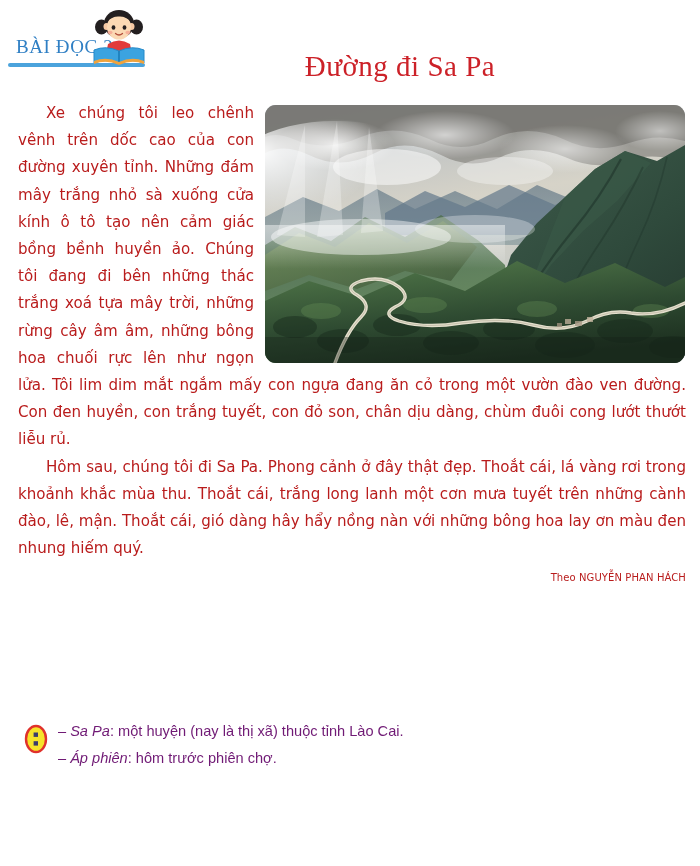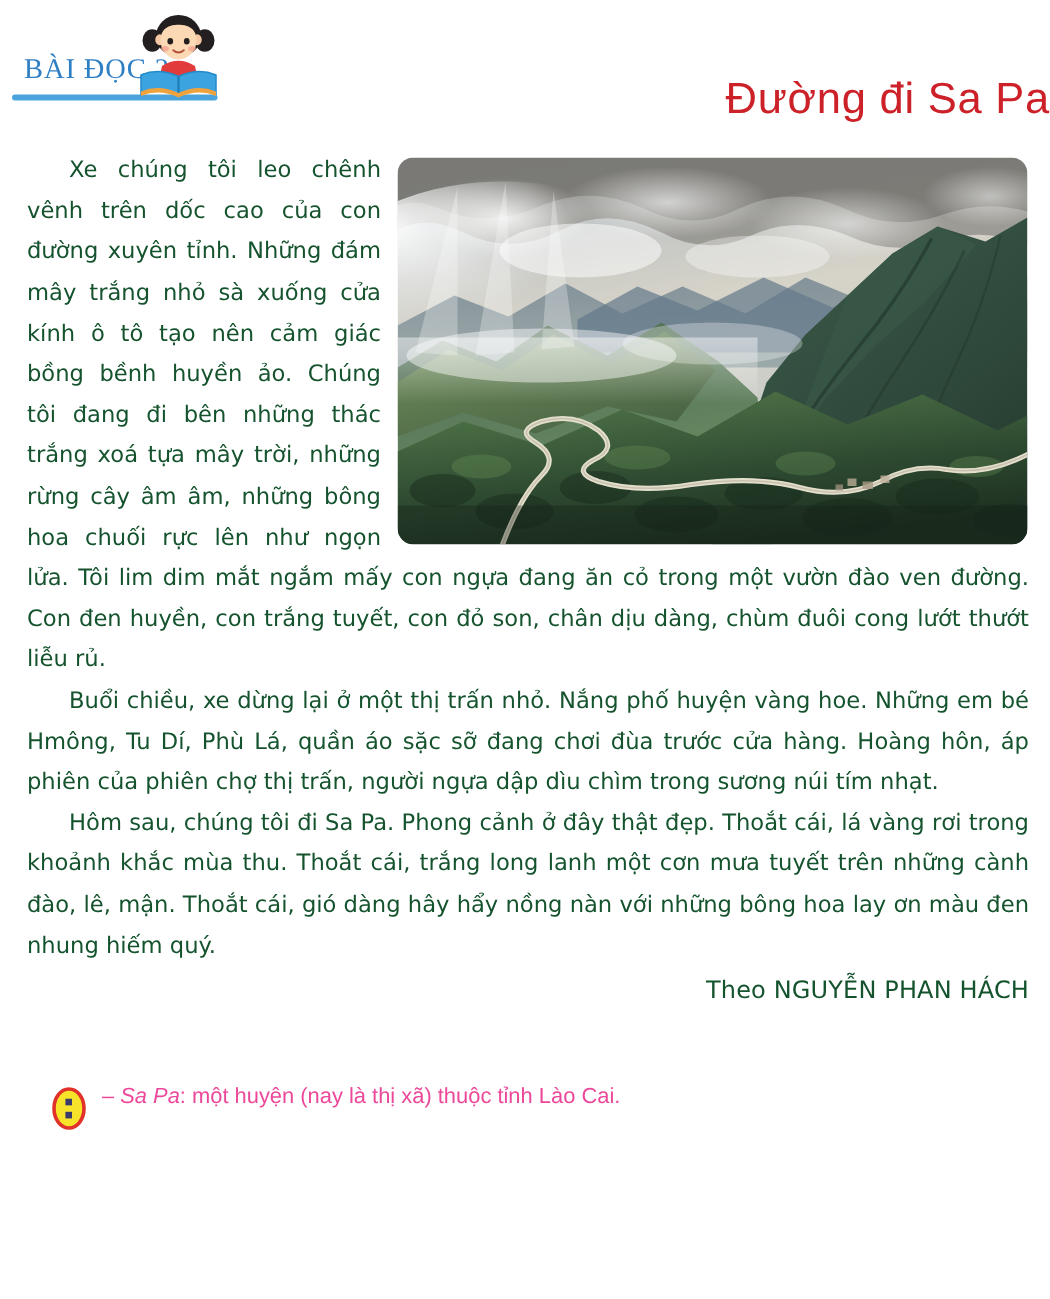--- a/index.html
+++ b/index.html
@@ -49,24 +49,24 @@
     top: 4px;
     width: 62px;
     height: 62px;
   }
 
   
   .doc-title {
     position: absolute;
     left: 0; top: 50px;
     width: 700px;
-    text-align: right;
+    text-align: center;
     padding-left: 100px;
     box-sizing: border-box;
-    font-family: Liberation Sans, sans-serif;
+    font-family: Liberation Serif, serif;
     font-size: 29px;
     color: #cc2128;
     letter-spacing: 0.5px;
     white-space: nowrap;
   }
 
   
   .photo {
     position: absolute;
     left: 265px;
@@ -80,54 +80,54 @@
 
   
   .body-text {
     position: absolute;
     left: 18px;
     top: 100px;
     width: 668px;
     font-family: "DejaVu Sans", sans-serif;
     font-size: 15.1px;
     line-height: 27.2px;
-    color: #14532d;
+    color: #b91c1c;
     text-align: justify;
     -webkit-hyphens: none;
     hyphens: none;
   }
   .body-text p {
     margin: 0;
     text-indent: 28px;
     text-align: justify;
   }
   .float-photo {
     float: right;
     width: 432px;
     height: 268px;
     shape-outside: inset(0);
   }
   .attribution {
     margin: 2px 0 0 0 !important;
     text-indent: 0 !important;
     text-align: right !important;
-    font-size: 16px;
+    font-size: 10px;
     letter-spacing: 0.1px;
   }
 
   
   .footnotes {
     position: absolute;
-    left: 28px;
+    left: 18px;
     top: 718px;
     width: 668px;
     font-family: "Liberation Sans", sans-serif;
     font-size: 14.6px;
     line-height: 26.5px;
-    color: #ec4899;
+    color: #701a75;
   }
   .fn-marker {
     position: absolute;
     left: 6px;
     top: 6px;
     width: 24px;
     height: 30px;
   }
   .fn-list {
     margin: 0;
@@ -188,21 +188,20 @@
   </div>
 </div>
 
 <div class="doc-title">Đường đi Sa Pa</div>
 
 <div class="body-text">
 
   <div class="float-photo"></div>
 
   <p>Xe chúng tôi leo chênh vênh trên dốc cao của con đường xuyên tỉnh. Những đám mây trắng nhỏ sà xuống cửa kính ô tô tạo nên cảm giác bồng bềnh huyền ảo. Chúng tôi đang đi bên những thác trắng xoá tựa mây trời, những rừng cây âm âm, những bông hoa chuối rực lên như ngọn lửa. Tôi lim dim mắt ngắm mấy con ngựa đang ăn cỏ trong một vườn đào ven đường. Con đen huyền, con trắng tuyết, con đỏ son, chân dịu dàng, chùm đuôi cong lướt thướt liễu rủ.</p>
-  <p>Buổi chiều, xe dừng lại ở một thị trấn nhỏ. Nắng phố huyện vàng hoe. Những em bé Hmông, Tu Dí, Phù Lá, quần áo sặc sỡ đang chơi đùa trước cửa hàng. Hoàng hôn, áp phiên của phiên chợ thị trấn, người ngựa dập dìu chìm trong sương núi tím nhạt.</p>
   <p>Hôm sau, chúng tôi đi Sa Pa. Phong cảnh ở đây thật đẹp. Thoắt cái, lá vàng rơi trong khoảnh khắc mùa thu. Thoắt cái, trắng long lanh một cơn mưa tuyết trên những cành đào, lê, mận. Thoắt cái, gió dàng hây hẩy nồng nàn với những bông hoa lay ơn màu đen nhung hiếm quý.</p>
   <p class="attribution">Theo NGUYỄN PHAN HÁCH</p>
 </div>
 
 <div class="photo">
   <svg viewBox="0 0 420 258" preserveAspectRatio="none" xmlns="http://www.w3.org/2000/svg">
     <defs>
       <linearGradient id="skyG" x1="0" y1="0" x2="0.25" y2="1">
         <stop offset="0%" stop-color="#aab4c0"></stop>
         <stop offset="45%" stop-color="#d6d3c8"></stop>
@@ -322,14 +321,17 @@
       <ellipse cx="12" cy="15" rx="10" ry="13" fill="#f6e32a" stroke="#e0312b" stroke-width="2.4"></ellipse>
       <rect x="9.6" y="8.5" width="4.4" height="4.4" fill="#3b3b6b"></rect>
       <rect x="9.6" y="17.2" width="4.4" height="4.4" fill="#3b3b6b"></rect>
     </svg>
   </div>
 
   <ul class="fn-list">
     <li class="fn-item">
       <span class="dash">–</span><em>Sa Pa</em><span>: một huyện (nay là thị xã) thuộc tỉnh Lào Cai.</span>
     </li>
+    <li class="fn-item">
+      <span class="dash">–</span><em>Áp phiên</em><span>: hôm trước phiên chợ.</span>
+    </li>
   </ul>
 </div>
 
 </body></html>

